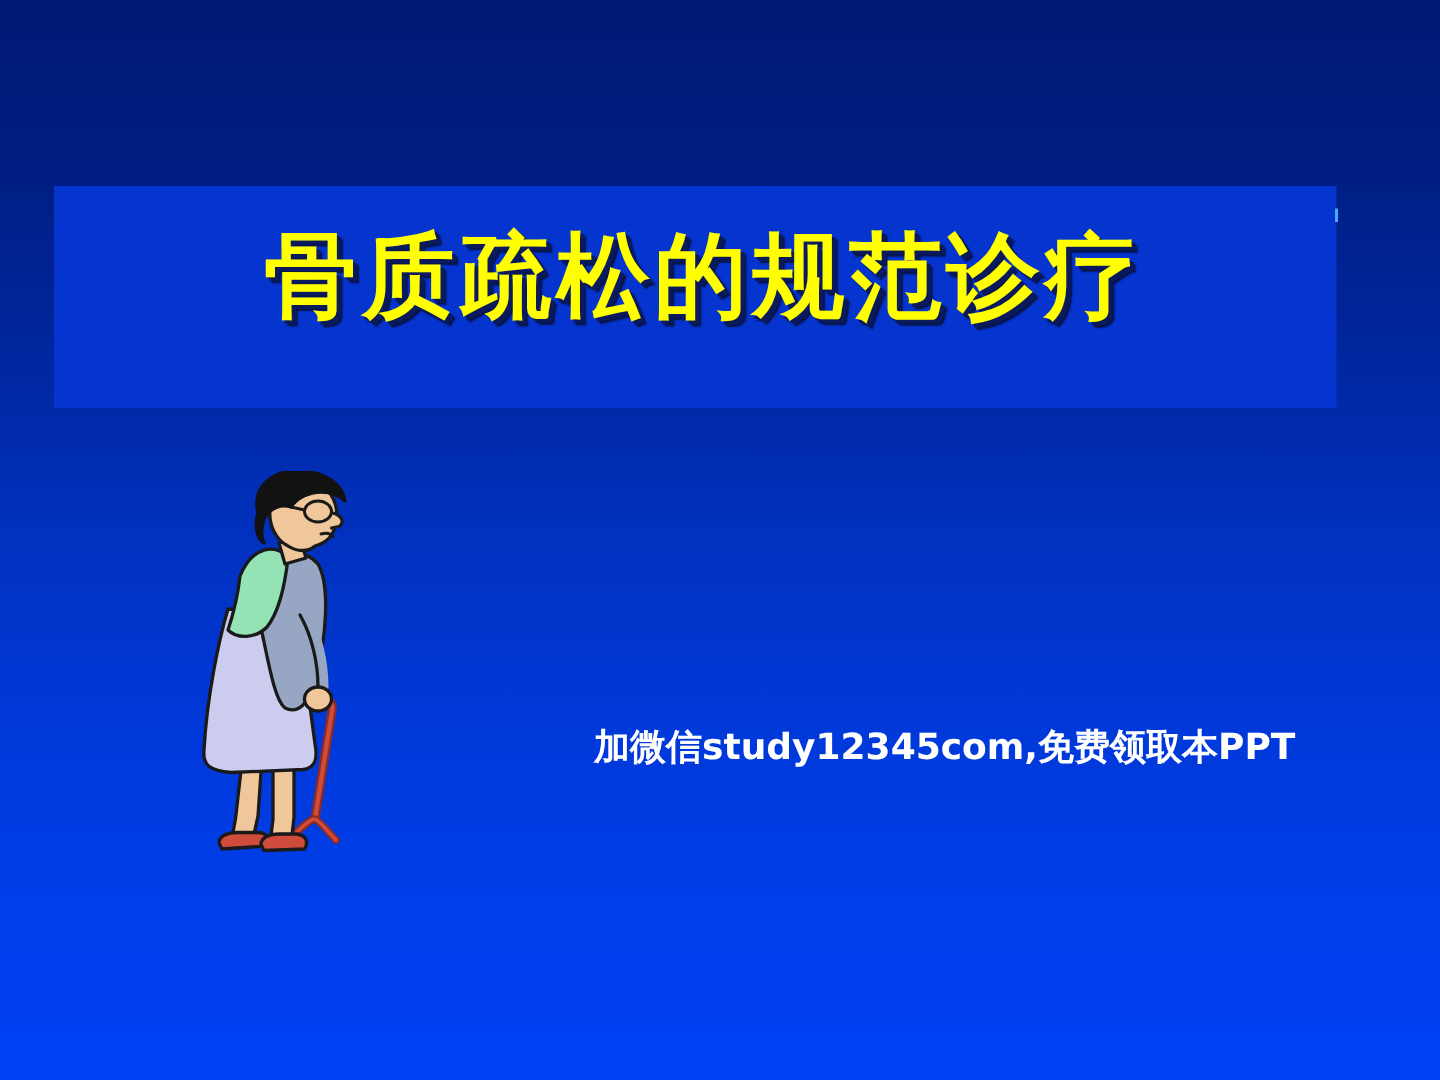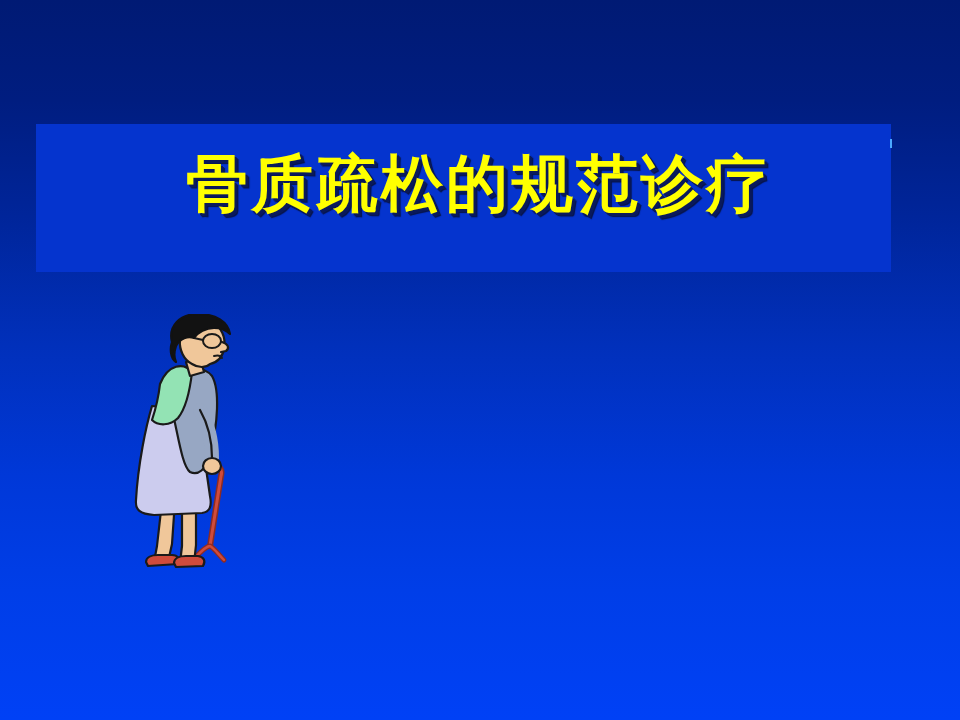--- a/index.html
+++ b/index.html
@@ -35,21 +35,21 @@
   .title-tick {
     position: absolute;
     left: 890px;
     top: 139px;
     width: 2px;
     height: 9px;
     background: #4aa8ff;
   }
   .title-text {
     position: absolute;
-    left: 48px;
+    left: 38px;
     top: 124px;
     width: 855px;
     height: 120px;
     display: flex;
     align-items: center;
     justify-content: center;
     color: #ffff00;
     font-size: 62px;
     font-weight: bold;
     letter-spacing: 3px;
@@ -152,14 +152,15 @@
                  C 92 0, 104 8, 106 20
                  C 102 16, 96 14, 90 14
                  C 82 14, 74 18, 70 24
                  C 64 22, 56 24, 52 32
                  C 50 38, 50 44, 52 48
                  C 46 44, 46 34, 48 28 Z" fill="#121212" stroke="#121212"></path>
       </g>
     </svg>
   </div>
 
+  <div class="subtitle">加微信study12345com,免费领取本PPT</div>
 
 </div>
 
 </body></html>

